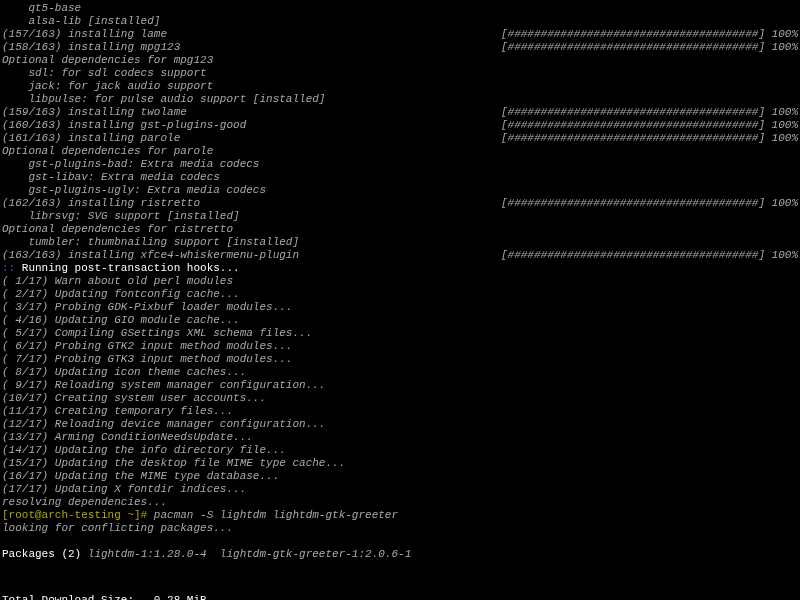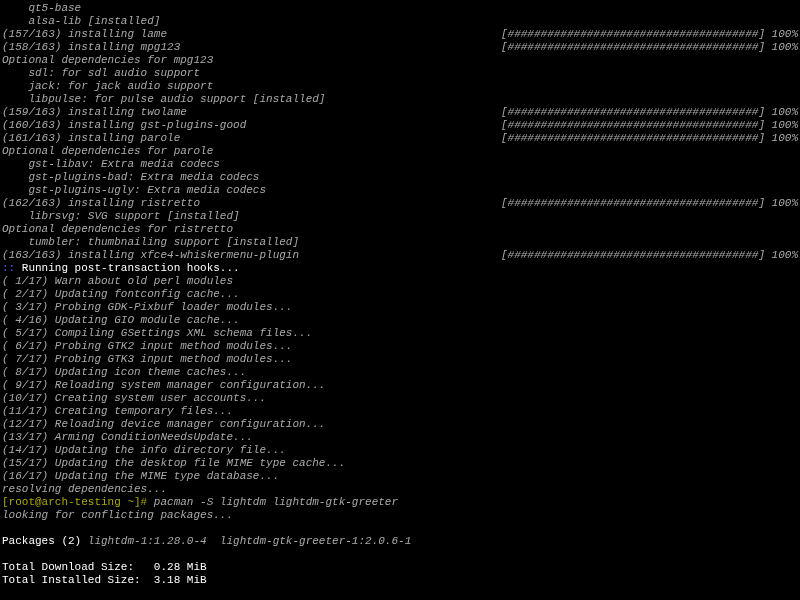--- a/index.html
+++ b/index.html
@@ -12,21 +12,21 @@
       padding: 2px;
       width: 800px;
       height: 600px;
       overflow: hidden;
     }
     .term-line {
       white-space: pre;
       overflow: hidden;
     }
     .yellow { color: #aaaa00; }
-    .white { color: #ffffff; }
+    .white { color: #ffffff; margin-top: 20px; }
     .blue { color: #5555ff; }
     .gray { color: #aaaaaa; font-style: italic; }
     .progress-row {
       display: flex;
       white-space: pre;
     }
     .progress-label { flex-shrink: 0; }
     .progress-gap { flex-grow: 1; }
     .progress-bar { flex-shrink: 0; }
   </style>
@@ -42,43 +42,43 @@
     <span class="progress-gap"></span>
     <span class="gray progress-bar">[######################################] 100%</span>
   </div>
   <div class="progress-row">
     <span class="gray progress-label">(158/163) installing mpg123</span>
     <span class="progress-gap"></span>
     <span class="gray progress-bar">[######################################] 100%</span>
   </div>
 
   <div class="term-line gray">Optional dependencies for mpg123</div>
-  <div class="term-line gray">    sdl: for sdl audio support</div>
+  <div class="term-line gray">    sdl: for sdl codecs support</div>
   <div class="term-line gray">    jack: for jack audio support</div>
   <div class="term-line gray">    libpulse: for pulse audio support [installed]</div>
 
   <div class="progress-row">
     <span class="gray progress-label">(159/163) installing twolame</span>
     <span class="progress-gap"></span>
     <span class="gray progress-bar">[######################################] 100%</span>
   </div>
   <div class="progress-row">
     <span class="gray progress-label">(160/163) installing gst-plugins-good</span>
     <span class="progress-gap"></span>
     <span class="gray progress-bar">[######################################] 100%</span>
   </div>
   <div class="progress-row">
     <span class="gray progress-label">(161/163) installing parole</span>
     <span class="progress-gap"></span>
     <span class="gray progress-bar">[######################################] 100%</span>
   </div>
 
   <div class="term-line gray">Optional dependencies for parole</div>
+  <div class="term-line gray">    gst-plugins-bad: Extra media codecs</div>
   <div class="term-line gray">    gst-libav: Extra media codecs</div>
-  <div class="term-line gray">    gst-plugins-bad: Extra media codecs</div>
   <div class="term-line gray">    gst-plugins-ugly: Extra media codecs</div>
 
   <div class="progress-row">
     <span class="gray progress-label">(162/163) installing ristretto</span>
     <span class="progress-gap"></span>
     <span class="gray progress-bar">[######################################] 100%</span>
   </div>
 
   <div class="term-line gray">    librsvg: SVG support [installed]</div>
   <div class="term-line gray">Optional dependencies for ristretto</div>
@@ -101,20 +101,21 @@
   <div class="term-line gray">( 7/17) Probing GTK3 input method modules...</div>
   <div class="term-line gray">( 8/17) Updating icon theme caches...</div>
   <div class="term-line gray">( 9/17) Reloading system manager configuration...</div>
   <div class="term-line gray">(10/17) Creating system user accounts...</div>
   <div class="term-line gray">(11/17) Creating temporary files...</div>
   <div class="term-line gray">(12/17) Reloading device manager configuration...</div>
   <div class="term-line gray">(13/17) Arming ConditionNeedsUpdate...</div>
   <div class="term-line gray">(14/17) Updating the info directory file...</div>
   <div class="term-line gray">(15/17) Updating the desktop file MIME type cache...</div>
   <div class="term-line gray">(16/17) Updating the MIME type database...</div>
+  <div class="term-line gray">(17/17) Updating X fontdir indices...</div>
 
   <div class="term-line gray">resolving dependencies...</div>
 
   <div class="term-line"><span class="yellow">[root@arch-testing ~]# </span><span class="gray">pacman -S lightdm lightdm-gtk-greeter</span></div>
   <div class="term-line gray">looking for conflicting packages...</div>
   <div class="term-line">&nbsp;</div>
 
   <div class="term-line"><span class="white">Packages (2)</span><span class="gray"> lightdm-1:1.28.0-4  lightdm-gtk-greeter-1:2.0.6-1</span></div>
   <div class="term-line">&nbsp;</div>
 

